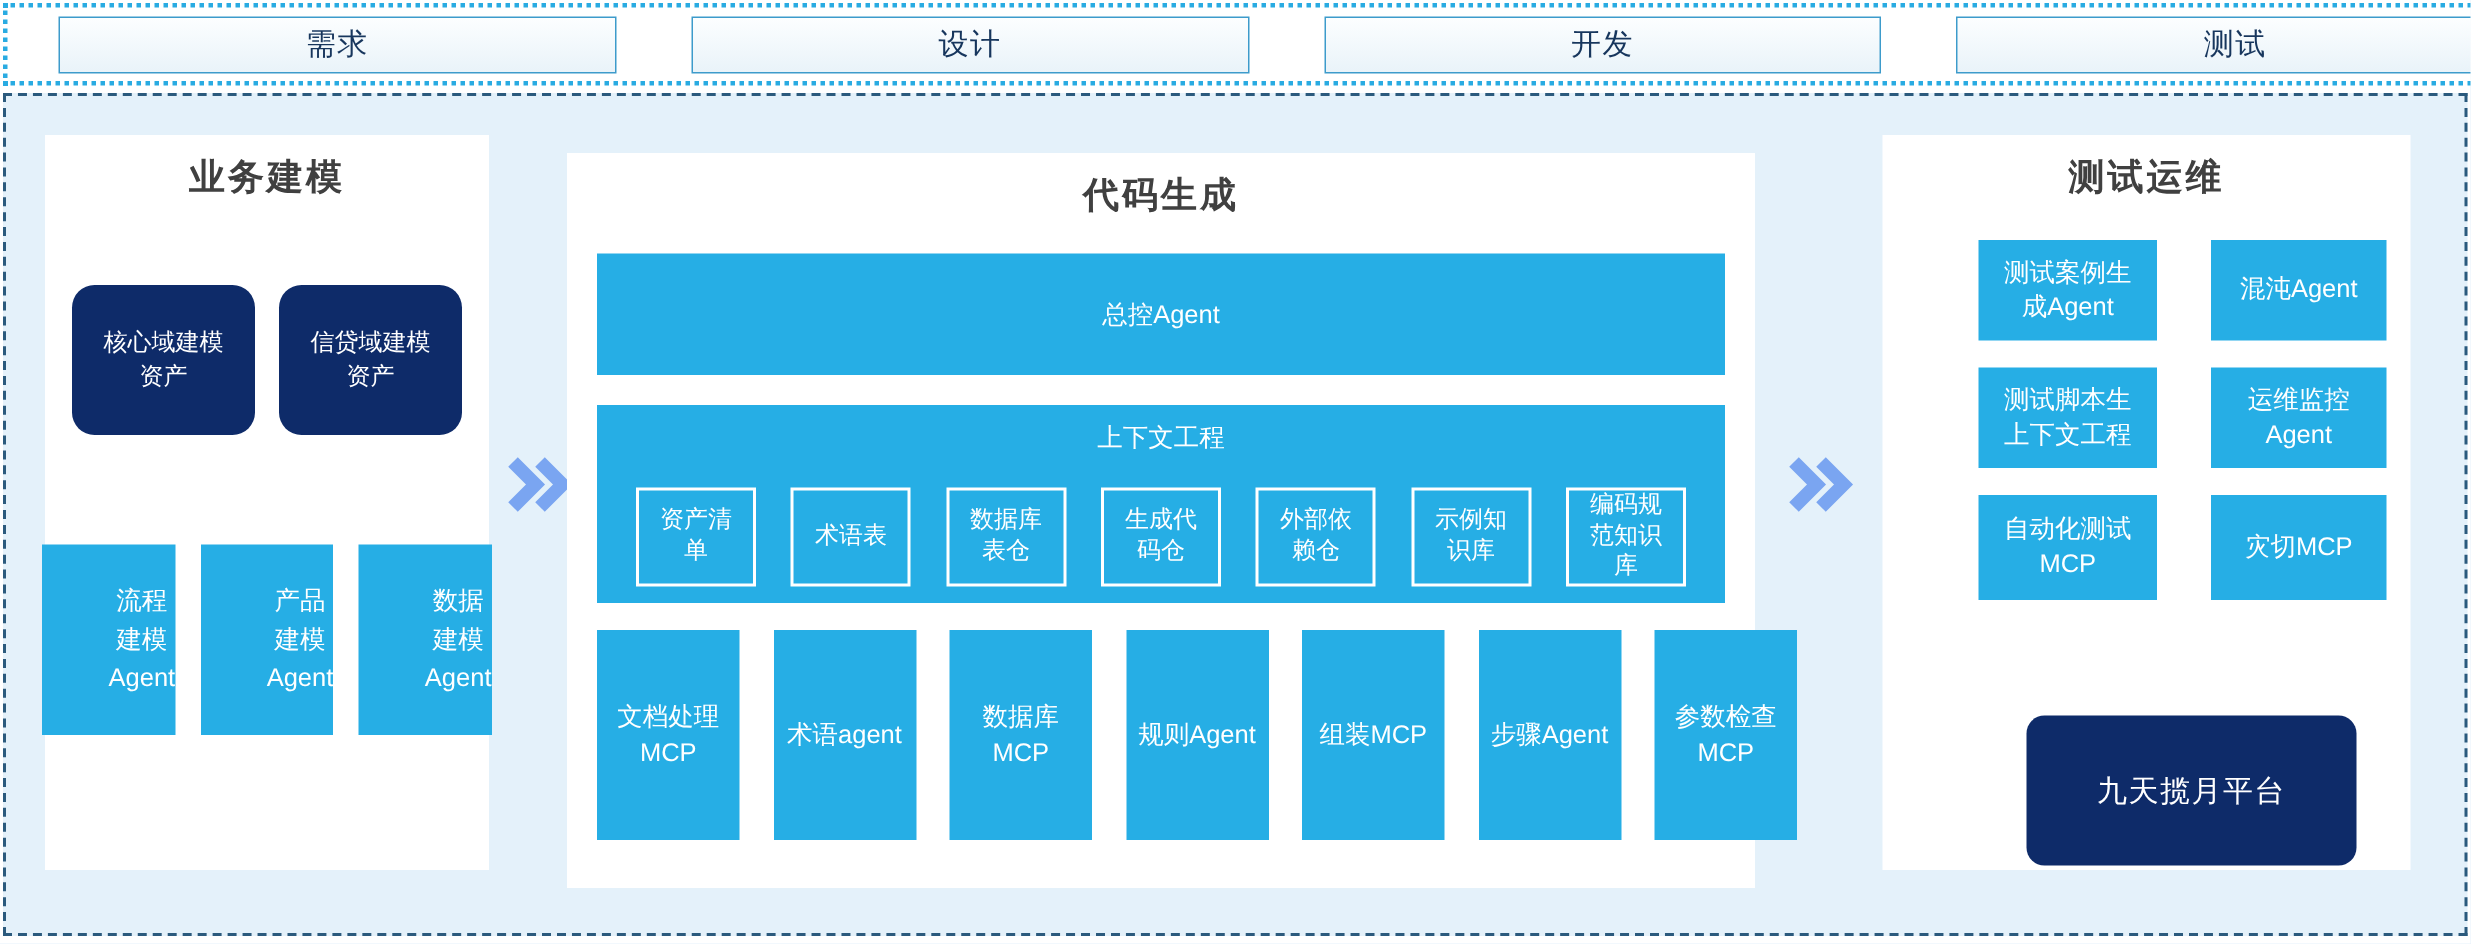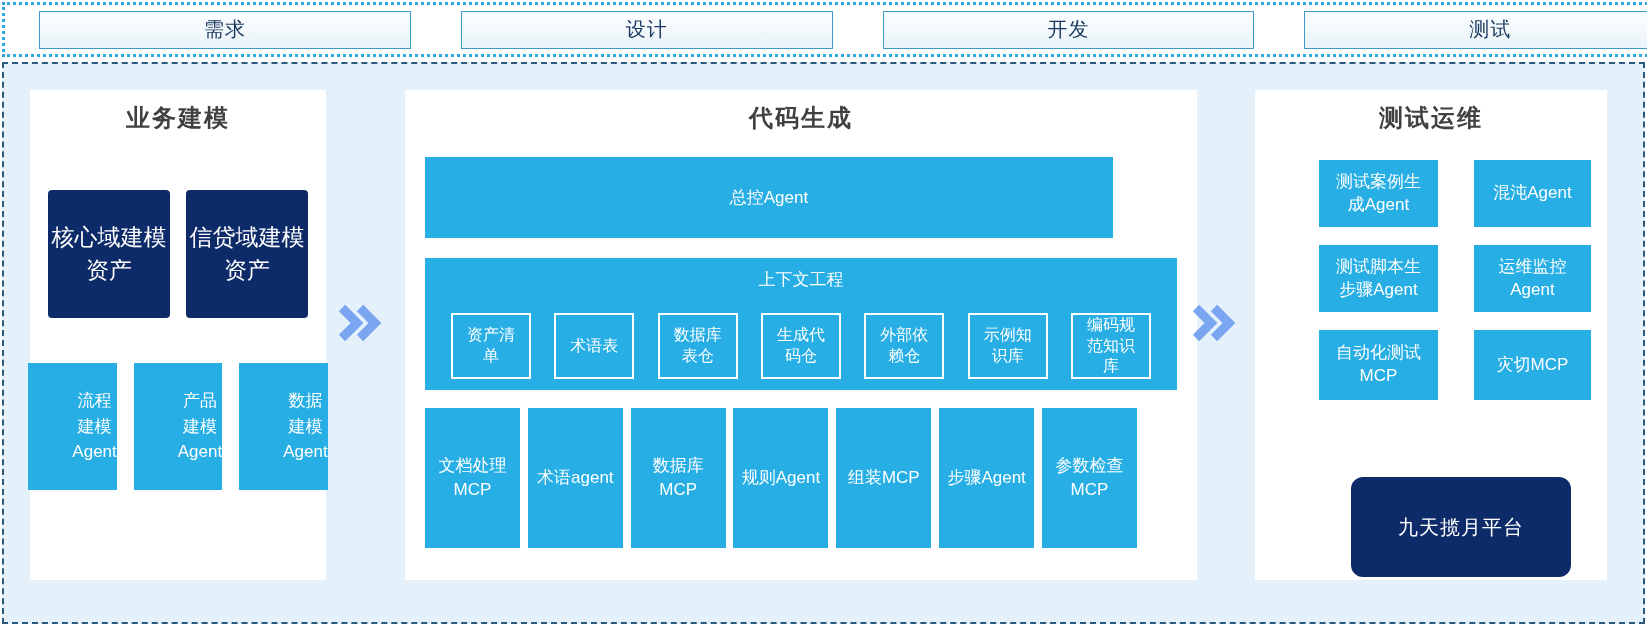--- a/index.html
+++ b/index.html
@@ -25,49 +25,49 @@
   .main-area{
     position:absolute;left:2px;top:62px;width:1639px;height:558px;
     border:2px dashed #2b5a7d;background:#e4f1fa;
   }
   .panel{position:absolute;top:26px;height:490px;background:#ffffff;}
   .panel h2{
     position:absolute;top:12px;left:0;width:100%;margin:0;text-align:center;
     font-size:24px;font-weight:bold;color:#404040;letter-spacing:2px;
   }
   .panel-left{left:26px;width:296px;}
-  .panel-center{left:401px;width:792px;}
+  .panel-center{left:374px;width:792px;margin-top:12px;}
   .panel-right{left:1251px;width:352px;}
 
   .box{
     display:flex;align-items:center;justify-content:center;text-align:center;
     white-space:pre-line;color:#ffffff;
   }
   .cyan{background:#26aee5;}
   .navy{background:#0e2b69;}
 
   
   .asset-row{position:absolute;top:100px;left:0;width:100%;display:flex;justify-content:center;gap:16px;}
-  .navy-box{width:122px;height:128px;border-radius:4px;font-size:23px;line-height:1.45;}
+  .navy-box{width:122px;height:100px;border-radius:15px;font-size:16px;line-height:1.45;}
   .agent-row{position:absolute;top:273px;left:0;width:100%;display:flex;justify-content:center;gap:17px;}
   .agent-box{width:78px;height:127px;font-size:17px;line-height:1.5;padding-left:44px;}
 
   
-  .master-bar{position:absolute;left:20px;top:67px;width:688px;height:81px;font-size:17px;}
+  .master-bar{position:absolute;left:20px;top:67px;width:752px;height:81px;font-size:17px;}
   .context-block{
     position:absolute;left:20px;top:168px;width:752px;height:132px;
     background:#26aee5;box-sizing:border-box;padding:10px 26px 0 26px;
   }
   .context-title{color:#ffffff;font-size:17px;text-align:center;margin:0 0 22px 0;}
   .context-items{display:flex;justify-content:space-between;}
   .context-item{
     width:80px;height:66px;box-sizing:border-box;border:2px solid #ffffff;
     font-size:16px;line-height:1.3;
   }
-  .worker-row{position:absolute;left:20px;top:318px;width:712px;display:flex;justify-content:space-between;}
+  .worker-row{position:absolute;left:20px;top:318px;width:800px;display:flex;justify-content:space-between;}
   .worker-box{width:95px;height:140px;font-size:17px;line-height:1.4;}
 
   
   .ops-grid{
     position:absolute;left:64px;top:70px;width:272px;
     display:grid;grid-template-columns:119px 117px;grid-template-rows:67px 67px 70px;
     justify-content:space-between;row-gap:18px;
   }
   .ops-box{font-size:17px;line-height:1.35;}
   .platform-box{
@@ -161,21 +161,21 @@
     <path d="M22 4 L37 19 L22 34" fill="none" stroke="#7aa5f1" stroke-width="9"></path>
   </svg>
 
   <section class="panel panel-right">
     <h2>测试运维</h2>
     <div class="ops-grid">
       <div class="box cyan ops-box">测试案例生
 成Agent</div>
       <div class="box cyan ops-box">混沌Agent</div>
       <div class="box cyan ops-box">测试脚本生
-步骤Agent</div>
+上下文工程</div>
       <div class="box cyan ops-box">运维监控
 Agent</div>
       <div class="box cyan ops-box">自动化测试
 MCP</div>
       <div class="box cyan ops-box">灾切MCP</div>
     </div>
     <div class="box navy platform-box">九天揽月平台</div>
   </section>
 
 </div>

